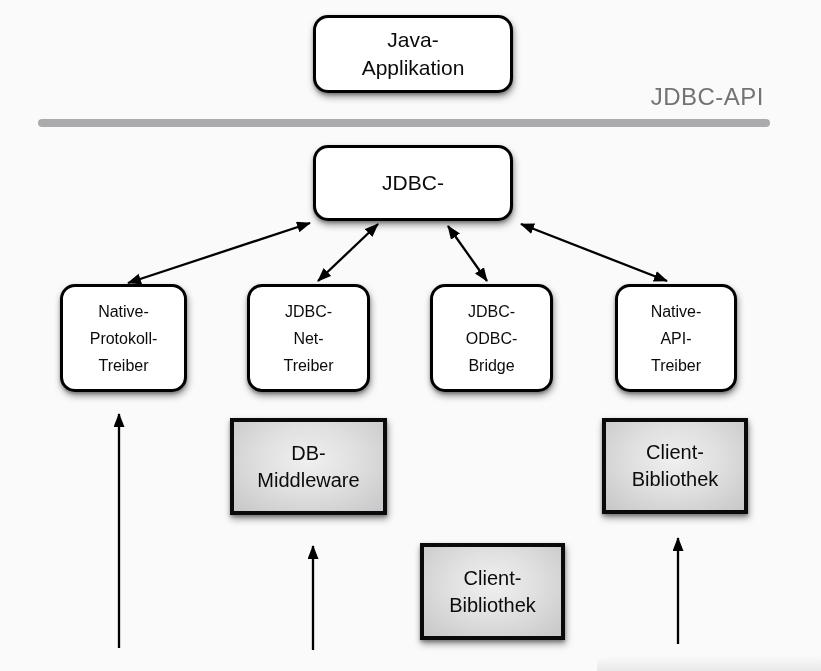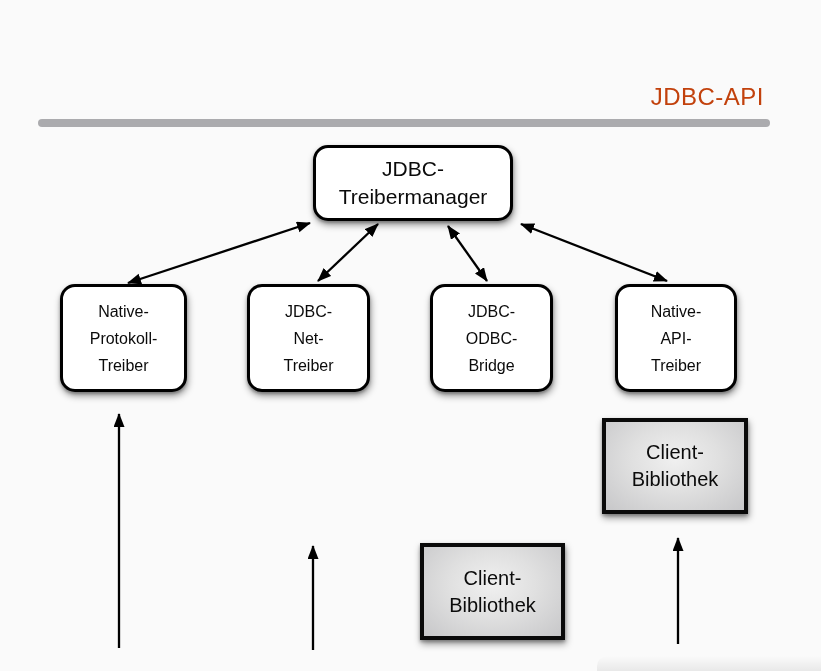--- a/index.html
+++ b/index.html
@@ -71,21 +71,21 @@
     background: #ababae;
     z-index: 1;
   }
   #api-label {
     position: absolute;
     top: 83px;
     left: 640px;
     width: 124px;
     text-align: right;
     font-size: 24px;
-    color: #c2410c;
+    color: #737373;
     letter-spacing: 0.5px;
     z-index: 1;
   }
   #arrow-layer {
     position: absolute;
     left: 0;
     top: 0;
     width: 821px;
     height: 671px;
     z-index: 1;
@@ -120,24 +120,27 @@
         <line x1="310" y1="223" x2="128" y2="283" stroke="#000000" stroke-width="2.3" marker-end="url(#ah)" marker-start="url(#ah)"></line>
         <line x1="378" y1="224" x2="318" y2="281" stroke="#000000" stroke-width="2.3" marker-end="url(#ah)" marker-start="url(#ah)"></line>
         <line x1="448" y1="226" x2="487" y2="281" stroke="#000000" stroke-width="2.3" marker-end="url(#ah)" marker-start="url(#ah)"></line>
         <line x1="521" y1="224" x2="667" y2="281" stroke="#000000" stroke-width="2.3" marker-end="url(#ah)" marker-start="url(#ah)"></line>
         <line x1="119" y1="648" x2="119" y2="414" stroke="#000000" stroke-width="2.3" marker-end="url(#ah)"></line>
         <line x1="313" y1="650" x2="313" y2="546" stroke="#000000" stroke-width="2.3" marker-end="url(#ah)"></line>
         <line x1="678" y1="644" x2="678" y2="538" stroke="#000000" stroke-width="2.3" marker-end="url(#ah)"></line>
       </g>
   </svg>
 
+  <div class="node big n-java">
+    <span>Java-</span>
+    <span>Applikation</span>
+  </div>
 
   <div class="node big n-tm">
     <span>JDBC-</span>
-    <span>Treibermanager</span>
   </div>
 
   <div class="node n-np">
     <span>Native-</span>
     <span>Protokoll-</span>
     <span>Treiber</span>
   </div>
 
   <div class="node n-net">
     <span>JDBC-</span>
@@ -150,20 +153,24 @@
     <span>ODBC-</span>
     <span>Bridge</span>
   </div>
 
   <div class="node n-na">
     <span>Native-</span>
     <span>API-</span>
     <span>Treiber</span>
   </div>
 
+  <div class="gnode g-dbm">
+    <span>DB-</span>
+    <span>Middleware</span>
+  </div>
 
 
   <div class="gnode g-cb1">
     <span>Client-</span>
     <span>Bibliothek</span>
   </div>
 
   <div class="gnode g-cb2">
     <span>Client-</span>
     <span>Bibliothek</span>

